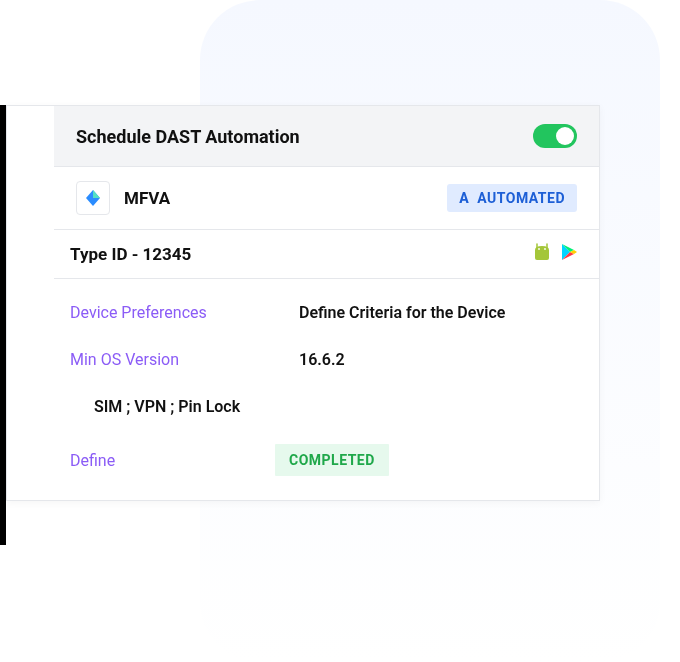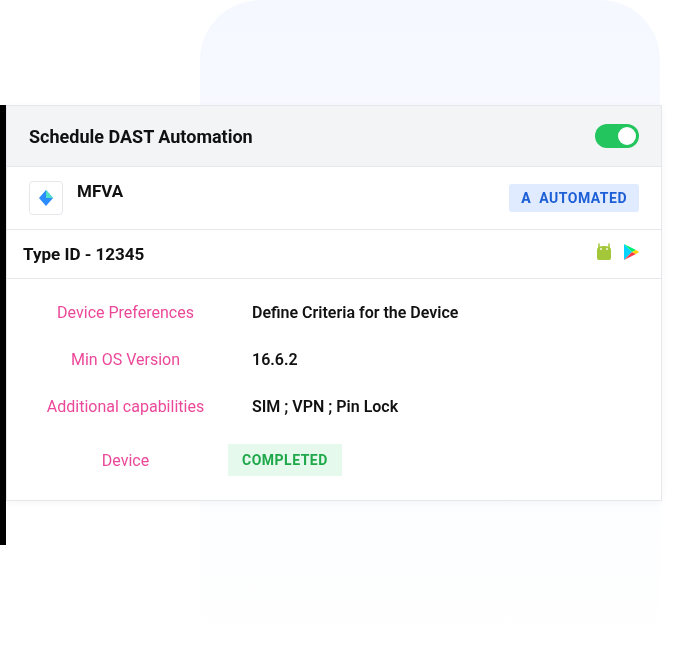--- a/index.html
+++ b/index.html
@@ -27,25 +27,26 @@
       top: 105px;
       width: 6px;
       height: 440px;
       background: #000;
       z-index: 2;
     }
     .card {
       position: absolute;
       left: 6px;
       top: 105px;
-      width: 656px;
+      width: 594px;
       background: #fff;
       border: 1px solid #e5e7eb;
       z-index: 1;
       box-shadow: 0 2px 8px rgba(0,0,0,0.04);
+      padding-left: 47px;
     }
     .card-header {
       display: flex;
       align-items: center;
       justify-content: space-between;
       padding: 18px 22px;
       background: #f3f4f6;
       border-bottom: 1px solid #e5e7eb;
     }
     .card-title {
@@ -72,20 +73,21 @@
     }
     .app-row {
       display: flex;
       align-items: center;
       justify-content: space-between;
       padding: 14px 22px;
       border-bottom: 1px solid #e5e7eb;
     }
     .app-left {
       display: flex;
+      align-items: center;
       gap: 14px;
     }
     .app-icon {
       width: 34px;
       height: 34px;
       border: 1px solid #e5e7eb;
       border-radius: 4px;
       display: flex;
       align-items: center;
       justify-content: center;
@@ -135,22 +137,21 @@
       padding: 10px 0;
     }
     .detail-row {
       display: flex;
       padding: 14px 22px 14px 16px;
       align-items: center;
     }
     .detail-label {
       width: 205px;
       font-size: 16px;
-      color: #ec4899;
-      text-align: center;
+      color: #8b5cf6;
     }
     .detail-value {
       font-size: 16px;
       color: #111;
       font-weight: 600;
       margin-left: 24px;
     }
     .status-badge {
       display: inline-block;
       background: #e6f9ed;
@@ -224,26 +225,25 @@
       <div class="detail-value">Define Criteria for the Device</div>
     </div>
 
 
     <div class="detail-row">
       <div class="detail-label">Min OS Version</div>
       <div class="detail-value">16.6.2</div>
     </div>
 
     <div class="detail-row">
-      <div class="detail-label">Additional capabilities</div>
       <div class="detail-value">SIM ; VPN ; Pin Lock</div>
     </div>
 
     <div class="detail-row">
-      <div class="detail-label">Device</div>
+      <div class="detail-label">Define</div>
       <div>
         <span class="status-badge">COMPLETED</span>
       </div>
     </div>
 
   </div>
 
 </div>
 
 </body></html>

